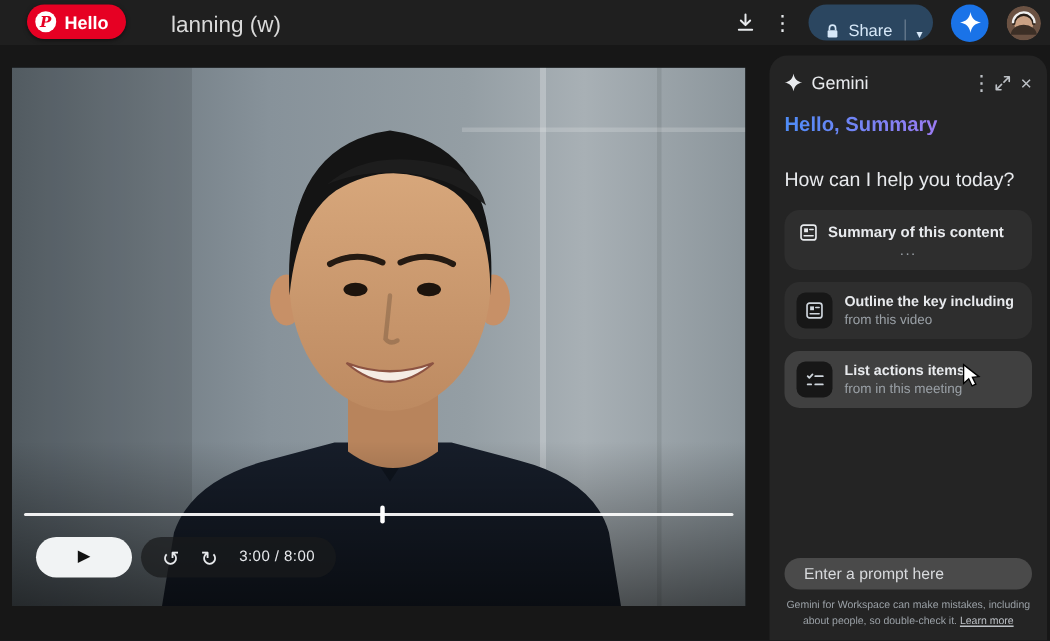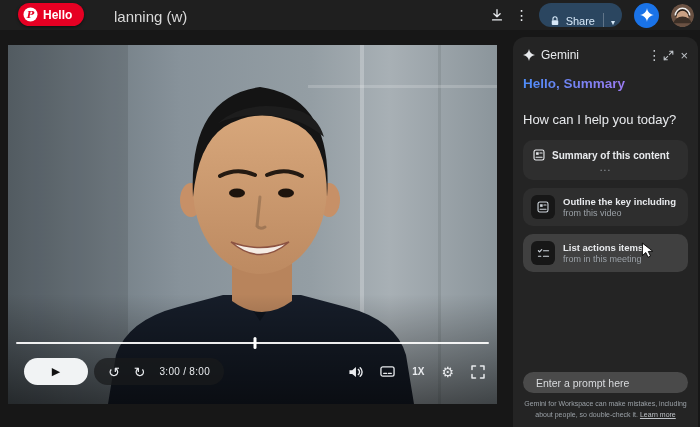--- a/index.html
+++ b/index.html
@@ -188,41 +188,20 @@
     <div class="play-pill">
       <span class="glyph">▶</span>
     </div>
 
     <div class="media-pill">
       <span class="skip-btn">↺</span>
       <span class="skip-btn">↻</span>
       <span class="time-label">3:00 / 8:00</span>
     </div>
 
-    <div class="right-controls">
-      <span class="icon-btn">
-        <svg width="15" height="14" viewBox="0 0 16 14">
-          <path d="M1.5 5 h3 l4 -3.4 v10.8 l-4 -3.4 h-3 Z" fill="#e8eaed"></path>
-          <path class="st" d="M11 4.2 a3.6 3.6 0 0 1 0 5.6 M13 2.5 a6 6 0 0 1 0 9"></path>
-        </svg>
-      </span>
-      <span class="icon-btn">
-        <svg width="15" height="13" viewBox="0 0 16 13">
-          <rect x="1" y="1.5" width="14" height="10" rx="2" stroke="#e8eaed" stroke-width="1.4" fill="none"></rect>
-          <path d="M4 8.5 h3 M9 8.5 h3" stroke="#e8eaed" stroke-width="1.4" stroke-linecap="round"></path>
-        </svg>
-      </span>
-      <span class="speed-label">1X</span>
-      <span class="gear-glyph">⚙</span>
-      <span class="icon-btn">
-        <svg width="14" height="14" viewBox="0 0 14 14">
-          <path class="st" d="M1 4.5 V1 h3.5 M9.5 1 H13 v3.5 M13 9.5 V13 H9.5 M4.5 13 H1 V9.5"></path>
-        </svg>
-      </span>
-    </div>
   </div>
 
   <div class="gemini-panel">
 
     <div class="panel-header">
       <svg width="12" height="12" viewBox="0 0 16 16">
         <path d="M8 0 C8.6 4.5 11.5 7.4 16 8 C11.5 8.6 8.6 11.5 8 16 C7.4 11.5 4.5 8.6 0 8 C4.5 7.4 7.4 4.5 8 0 Z" fill="#e8eaed"></path>
       </svg>
       <span class="panel-title">Gemini</span>
       <span class="spacer"></span>

